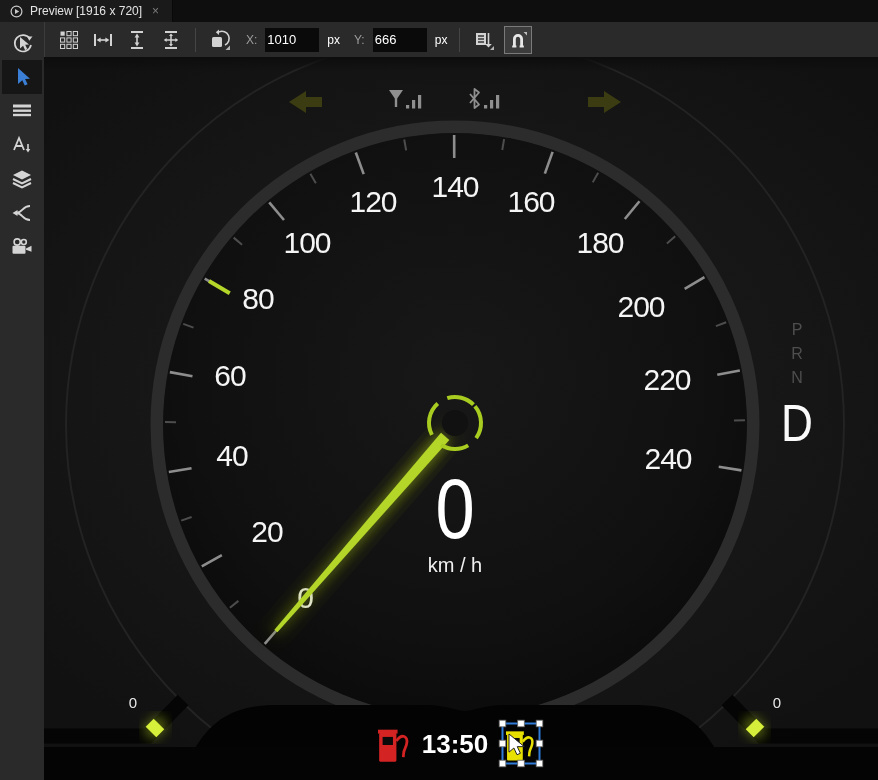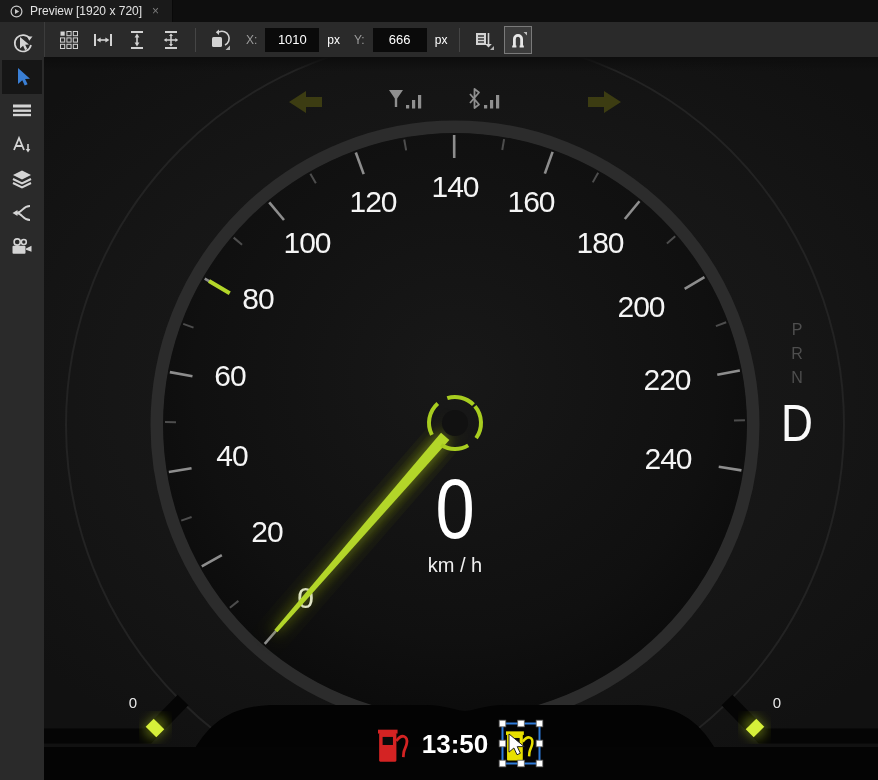--- a/index.html
+++ b/index.html
@@ -17,21 +17,21 @@
   
   .toolbar{position:absolute;left:44px;top:22px;width:834px;height:35px;background:#2a2a2a;
            display:flex;align-items:center;gap:6px;padding-left:10px;box-sizing:border-box;
            border-left:1px solid #3c3c3c;}
   .tbtn{width:28px;height:28px;display:flex;align-items:center;justify-content:center;position:relative;}
   .tbtn.active{background:#3c3c3c;border:1px solid #7a7a7a;box-sizing:border-box;}
   .tsep{width:1px;height:24px;background:#454545;margin:0 4px;}
   .tlabel{color:#9c9c9c;font-size:12px;margin:0 2px 0 6px;}
   .tunit{color:#ffffff;font-size:12px;margin:0 2px;}
   .tinput{width:50px;height:22px;background:#0a0a0a;border:none;color:#fff;font-size:13px;
-          text-align:center;font-family:"Liberation Sans",sans-serif;}
+          font-family:"Liberation Sans",sans-serif;}
 
   
   .sidebar{position:absolute;left:0;top:22px;width:44px;height:758px;background:#2a2a2a;
            display:flex;flex-direction:column;align-items:center;padding-top:4px;box-sizing:border-box;}
   .stool{width:40px;height:34px;display:flex;align-items:center;justify-content:center;}
   .stool.active{background:#161616;}
 
   
   .canvas{position:absolute;left:44px;top:57px;width:834px;height:723px;overflow:hidden;
           background:radial-gradient(ellipse 560px 420px at 50% 46%, #1c1c1c 0%, #161616 62%, #111 100%);}
@@ -41,21 +41,21 @@
 </style>
 </head>
 <body>
 
 <div class="tabbar">
   <div class="tab">
     <svg width="13" height="13" viewBox="0 0 13 13">
       <circle cx="6.5" cy="6.5" r="5.4" fill="none" stroke="#c9c9c9" stroke-width="1.2"></circle>
       <polygon points="5,4 9.2,6.5 5,9" fill="#c9c9c9"></polygon>
     </svg>
-    <span class="tab-title">Preview [1920 x 720]</span>
+    <span class="tab-title">Preview [1916 x 720]</span>
     <span class="tab-close">×</span>
   </div>
 </div>
 
 <div class="toolbar">
   <div class="tbtn">
     <svg width="20" height="20" viewBox="0 0 20 20">
       <rect x="1.5" y="1.5" width="4.2" height="4.2" fill="#d2d2d2"></rect>
       <g fill="none" stroke="#d2d2d2" stroke-width="1">
         <rect x="7.9" y="1.5" width="4.2" height="4.2"></rect>

